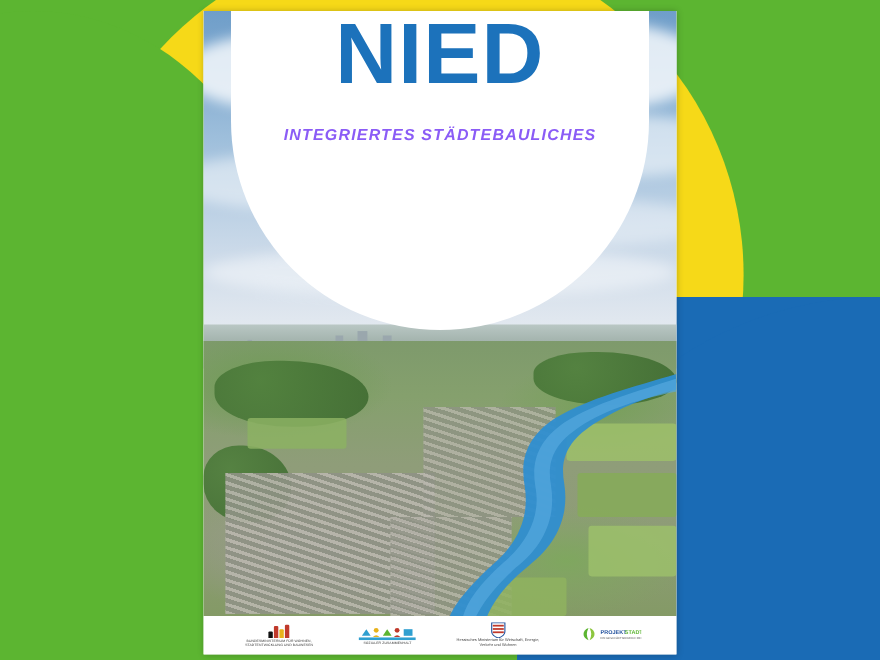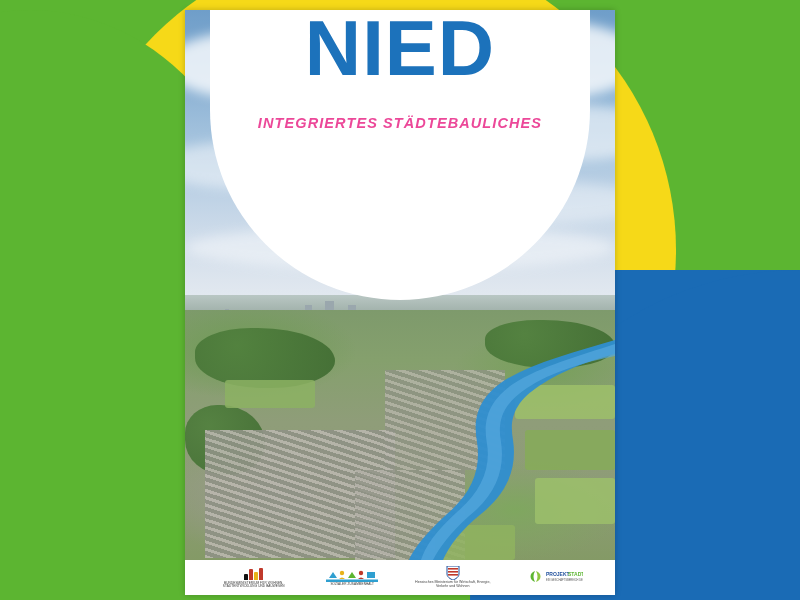--- a/index.html
+++ b/index.html
@@ -190,21 +190,21 @@
   .subtitle {
     position: absolute;
     left: 0; right: 0;
     top: 232px;
     text-align: center;
     font-size: 14.5px;
     font-style: italic;
     font-weight: bold;
     letter-spacing: 1.1px;
     line-height: 1.55;
-    color: #ec4899;
+    color: #8b5cf6;
   }
 
   
   .footer {
     position: absolute;
     left: 0; bottom: 0;
     width: 430px; height: 35px;
     background: #ffffff;
     display: flex;
     align-items: center;

